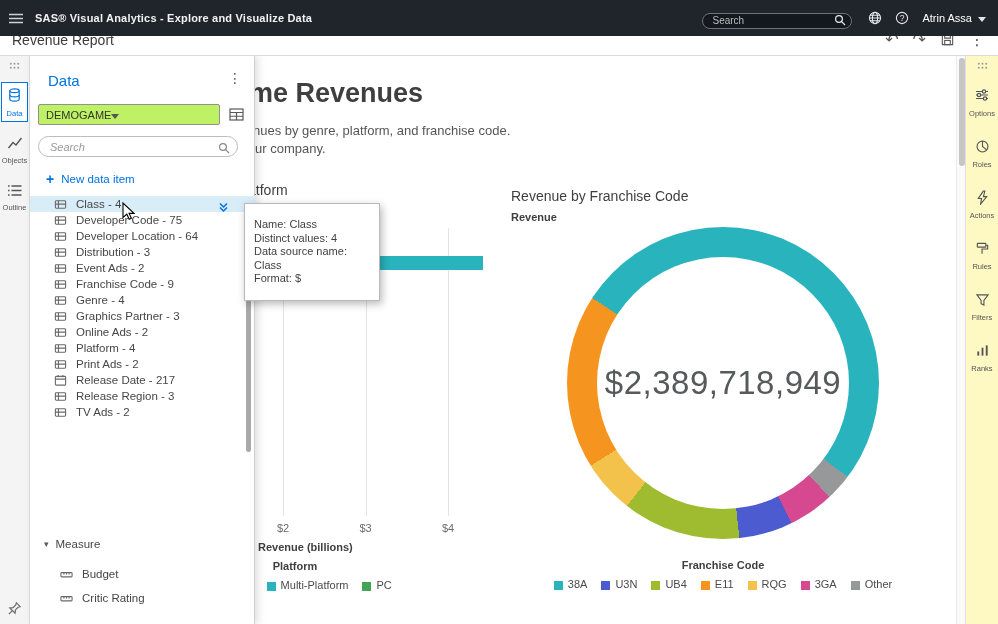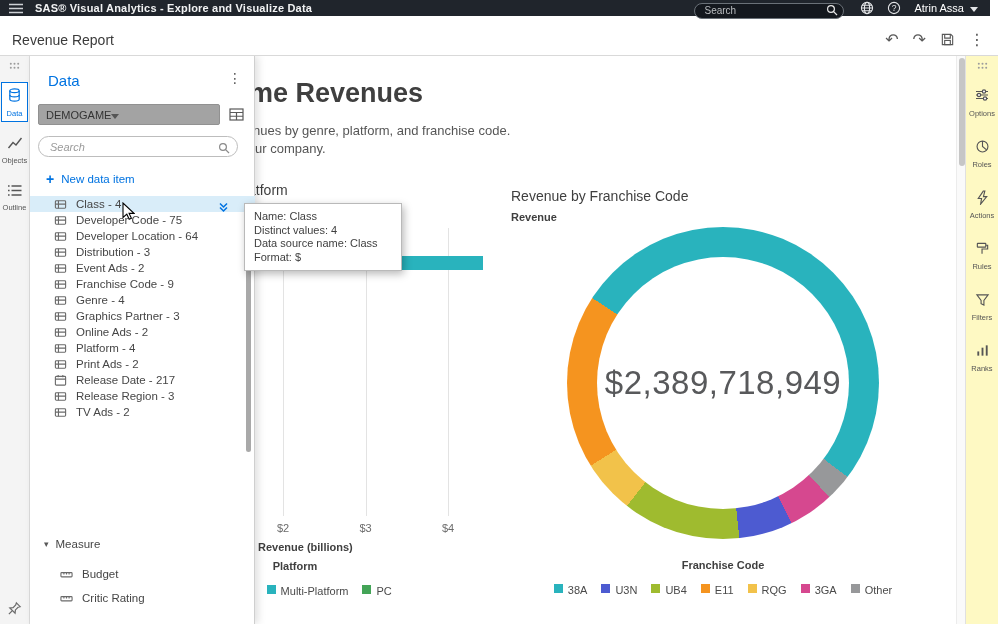--- a/index.html
+++ b/index.html
@@ -3,21 +3,21 @@
 <meta charset="utf-8">
 <style>
   * { margin:0; padding:0; box-sizing:border-box; }
   html,body { width:998px; height:624px; }
   body { font-family:"Liberation Sans","DejaVu Sans",sans-serif; color:#464646; background:#fff; }
   button { border:none; background:none; cursor:pointer; font-family:inherit; }
   input { font-family:inherit; outline:none; }
   .page { position:relative; width:998px; height:624px; overflow:hidden; background:#fff; }
 
   
-  .topbar { position:absolute; top:0; left:0; right:8px; height:16px; background:#20252c; display:flex; align-items:center; z-index:20; }
+  .topbar { position:absolute; top:0; left:0; right:0; height:36px; background:#20252c; display:flex; align-items:center; z-index:20; }
   .hamburger { margin:0 12px 0 9px; display:flex; }
   .topbar-title { font-size:11px; font-weight:bold; color:#f1f2f3; letter-spacing:.2px; }
   .topbar-spacer { flex:1; }
   .topbar-search { position:relative; width:150px; height:16px; margin-right:16px; }
   .topbar-search input { width:100%; height:100%; background:#14181e; border:1px solid #6a7178; border-radius:9px; color:#ddd; font-size:10px; padding:0 22px 0 9px; }
   .topbar-search input::placeholder { color:#b9bcbf; }
   .topbar-search .mag { position:absolute; right:6px; top:2px; }
   .topbar-icon { margin-right:13px; display:flex; }
   .user { font-size:11px; color:#fff; display:flex; align-items:center; gap:6px; margin-right:12px; white-space:nowrap; }
 
@@ -52,59 +52,59 @@
   .canvas-sub2 { position:absolute; left:17px; top:85px; font-size:13px; color:#565656; white-space:nowrap; }
 
   
   .bar-title { position:absolute; left:127px; top:126px; font-size:14px; color:#3f3f3f; white-space:nowrap; }
   .bar-plot { position:absolute; left:0; top:172px; width:470px; height:288px; }
   .vgrid { position:absolute; top:0; bottom:0; width:1px; background:#e3e3e3; }
   .hbar { position:absolute; height:14px; }
   .tick { position:absolute; top:294px; width:30px; text-align:center; font-size:11px; color:#6b6b6b; }
   .bar-axis { position:absolute; left:228px; top:485px; font-size:11px; font-weight:bold; color:#3f3f3f; }
   .bar-legend { position:absolute; left:150px; top:504px; width:230px; }
-  .legend-title { font-size:11px; font-weight:bold; color:#3f3f3f; text-align:center; margin-bottom:13px; }
+  .legend-title { font-size:11px; font-weight:bold; color:#3f3f3f; text-align:center; margin-bottom:7px; }
   .legend-row { display:flex; gap:14px; justify-content:center; font-size:11px; color:#4a4a4a; align-items:center; white-space:nowrap; }
-  .legend-item { display:inline-flex; align-items:flex-start; }
+  .legend-item { display:inline-flex; align-items:flex-end; }
   .sq { width:9px; height:9px; display:inline-block; margin-right:5px; flex:none; }
 
   
   .donut-title { position:absolute; left:481px; top:132px; font-size:14px; color:#3f3f3f; }
   .donut-measure { position:absolute; left:481px; top:155px; font-size:11px; font-weight:bold; color:#3f3f3f; }
   .donut { position:absolute; left:537px; top:171px; width:312px; height:312px; border-radius:50%; }
   .donut-hole { position:absolute; inset:30px; background:#fff; border-radius:50%; display:flex; align-items:center; justify-content:center; }
   .donut-value { font-size:33px; color:#58595b; letter-spacing:.5px; }
   .donut-legend { position:absolute; left:443px; top:503px; width:500px; }
 
   
   .data-panel { position:absolute; left:30px; top:56px; width:225px; bottom:0; background:#fff; border-right:1px solid #cfcfcf; box-shadow:3px 0 8px rgba(0,0,0,.13); z-index:5; }
   .panel-title { position:absolute; left:18px; top:16px; font-size:15px; color:var(--accent); }
   .panel-kebab { position:absolute; right:12px; top:14px; font-size:14px; color:#595959; }
-  .data-select { position:absolute; left:8px; top:48px; width:182px; height:21px; border:1px solid #919191; border-radius:2px; display:flex; align-items:center; justify-content:flex-start; padding:0 7px; font-size:11px; color:#333; cursor:pointer; background:#a3a3a3; }
+  .data-select { position:absolute; left:8px; top:48px; width:182px; height:21px; border:1px solid #919191; border-radius:2px; display:flex; align-items:center; justify-content:flex-start; padding:0 7px; font-size:11px; color:#333; cursor:pointer; background:#bef264; }
   .table-btn { position:absolute; left:198px; top:51px; display:flex; }
   .panel-search { position:absolute; left:8px; top:80px; width:200px; height:21px; }
   .panel-search input { width:100%; height:100%; border:1px solid #bdbdbd; border-radius:11px; font-size:11px; padding:0 26px 0 11px; color:#555; }
   .panel-search input::placeholder { color:#9a9a9a; font-style:italic; }
   .panel-search .mag { position:absolute; right:8px; top:4px; }
   .new-item { position:absolute; left:16px; top:116px; font-size:11.5px; color:var(--accent); display:flex; align-items:center; gap:7px; cursor:pointer; }
   .plus { font-size:14px; font-weight:bold; line-height:1; }
   .item-list { position:absolute; left:0; top:140px; width:225px; }
   .item-row { height:16px; display:flex; align-items:center; padding-left:24px; font-size:11.5px; color:#464646; position:relative; cursor:pointer; }
   .item-row .i { margin-right:9px; display:flex; flex:none; }
   .item-row.sel { background:#d9edf9; }
   .item-row .chev { position:absolute; right:26px; top:6px; display:flex; }
   .measure-header { position:absolute; left:14px; top:482px; font-size:11.5px; color:#464646; display:flex; gap:7px; align-items:center; cursor:pointer; }
   .tri { font-size:9px; color:#595959; }
   .measure-list { position:absolute; left:0; top:506px; width:225px; }
   .measure-row { height:24px; display:flex; align-items:center; padding-left:30px; font-size:11.5px; color:#464646; cursor:pointer; }
   .measure-row .i { margin-right:9px; display:flex; }
   .panel-scroll-thumb { position:absolute; right:3px; top:160px; width:5px; height:236px; background:#a9a9a9; border-radius:2.5px; }
 
   
-  .tooltip { position:absolute; left:244px; top:203px; width:158px; background:#fff; border:1px solid #b9b9b9; box-shadow:2px 3px 8px rgba(0,0,0,.28); z-index:8; padding:6px 9px; font-size:11px; line-height:13.5px; color:#3f3f3f; }
+  .tooltip { position:absolute; left:244px; top:203px; width:136px; background:#fff; border:1px solid #b9b9b9; box-shadow:2px 3px 8px rgba(0,0,0,.28); z-index:8; padding:14px 9px; font-size:11px; line-height:13.5px; color:#3f3f3f; }
   .cursor { position:absolute; left:122px; top:202px; z-index:9; }
 </style>
 </head>
 <body>
 
 <div class="page">
 
   <div class="topbar">
     <button class="hamburger">
         <svg width="14" height="11" viewBox="0 0 14 11">

